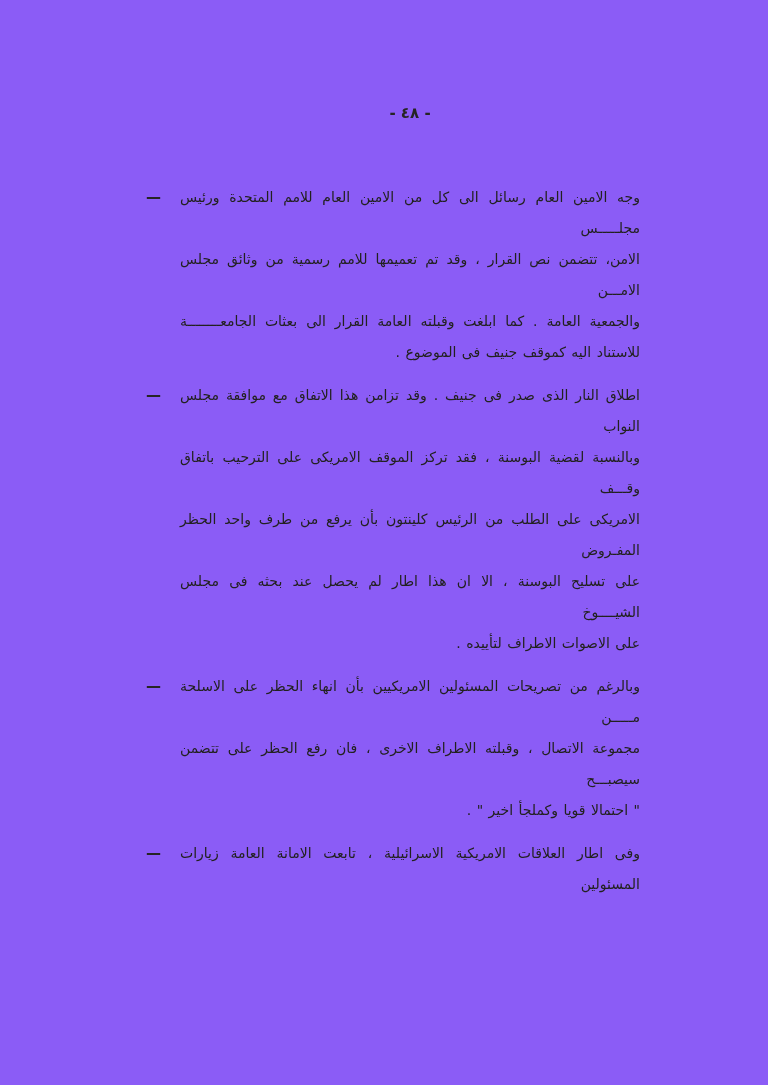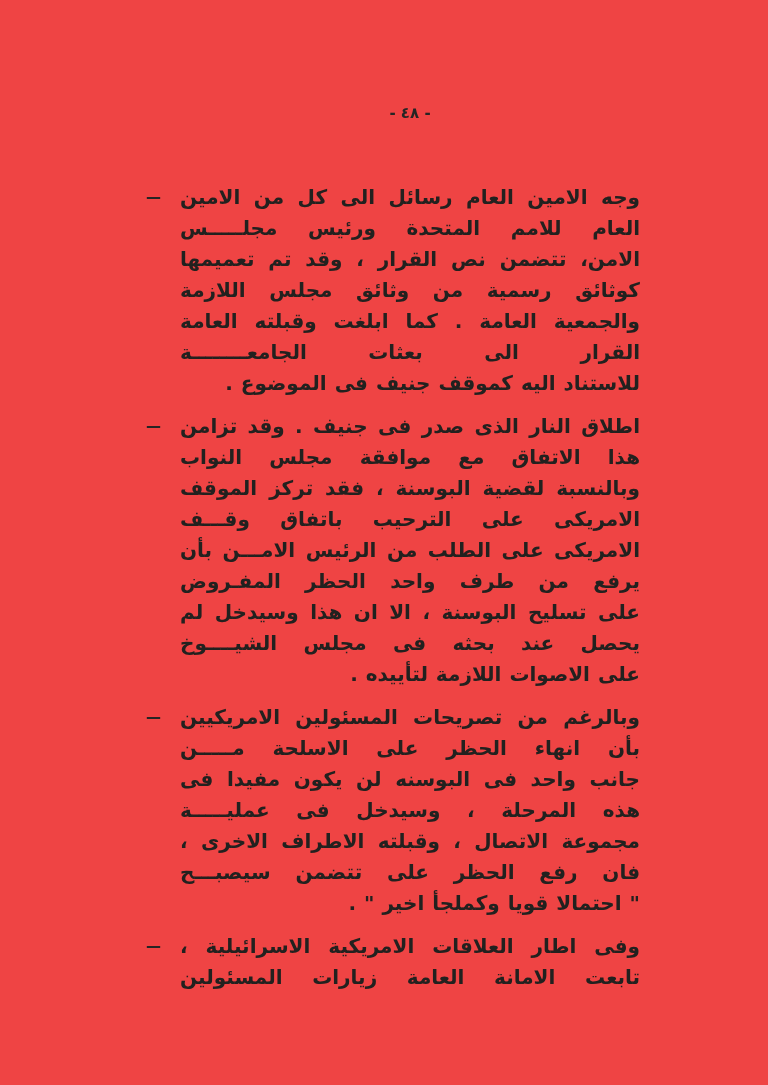--- a/index.html
+++ b/index.html
@@ -4,21 +4,21 @@
 <style>
   html, body {
     margin: 0;
     padding: 0;
     background: #fbfaf7;
   }
   .page {
     position: relative;
     width: 768px;
     height: 1085px;
-    background: #ef4444;
+    background: #8b5cf6;
     font-family: "DejaVu Sans", sans-serif;
     color: #201f1d;
     overflow: hidden;
   }
   .page-number {
     position: absolute;
     top: 104px;
     left: 180px;
     width: 460px;
     text-align: center;
@@ -41,22 +41,22 @@
   .dash {
     position: absolute;
     left: -34px;
     top: 0;
     line-height: 31px;
     font-size: 15px;
     font-weight: 700;
     color: #262524;
   }
   .line {
-    font-size: 20px;
-    font-weight: 700;
+    font-size: 14px;
+    font-weight: 400;
     line-height: 31px;
     text-align: justify;
     text-align-last: justify;
     word-spacing: 1px;
     color: #22211f;
   }
   .line.last {
     text-align-last: right;
   }
 </style>
@@ -65,38 +65,37 @@
 
 <div class="page">
 
   <div class="page-number">- ٤٨ -</div>
 
   <div class="content" dir="rtl">
 
     <div class="para">
       <span class="dash">—</span>
       <div class="line">وجه الامين العام رسائل الى كل من الامين العام للامم المتحدة ورئيس مجلـــــس</div>
-      <div class="line">الامن، تتضمن نص القرار ، وقد تم تعميمها كوثائق رسمية من وثائق مجلس اللازمة</div>
+      <div class="line">الامن، تتضمن نص القرار ، وقد تم تعميمها للامم رسمية من وثائق مجلس الامـــن</div>
       <div class="line">والجمعية العامة . كما ابلغت وقبلته العامة القرار الى بعثات الجامعــــــــة</div>
       <div class="line last">للاستناد اليه كموقف جنيف فى الموضوع .</div>
     </div>
 
     <div class="para">
       <span class="dash">—</span>
       <div class="line">اطلاق النار الذى صدر فى جنيف . وقد تزامن هذا الاتفاق مع موافقة مجلس النواب</div>
       <div class="line">وبالنسبة لقضية البوسنة ، فقد تركز الموقف الامريكى على الترحيب باتفاق وقـــف</div>
-      <div class="line">الامريكى على الطلب من الرئيس الامـــن بأن يرفع من طرف واحد الحظر المفـروض</div>
-      <div class="line">على تسليح البوسنة ، الا ان هذا وسيدخل لم يحصل عند بحثه فى مجلس الشيــــوخ</div>
-      <div class="line last">على الاصوات اللازمة لتأييده .</div>
+      <div class="line">الامريكى على الطلب من الرئيس كلينتون بأن يرفع من طرف واحد الحظر المفـروض</div>
+      <div class="line">على تسليح البوسنة ، الا ان هذا اطار لم يحصل عند بحثه فى مجلس الشيــــوخ</div>
+      <div class="line last">على الاصوات الاطراف لتأييده .</div>
     </div>
 
     <div class="para">
       <span class="dash">—</span>
       <div class="line">وبالرغم من تصريحات المسئولين الامريكيين بأن انهاء الحظر على الاسلحة مـــــن</div>
-      <div class="line">جانب واحد فى البوسنه لن يكون مفيدا فى هذه المرحلة ، وسيدخل فى عمليـــــة</div>
       <div class="line">مجموعة الاتصال ، وقبلته الاطراف الاخرى ، فان رفع الحظر على تتضمن سيصبـــح</div>
       <div class="line last">" احتمالا قويا وكملجأ اخير " .</div>
     </div>
 
     <div class="para">
       <span class="dash">—</span>
       <div class="line">وفى اطار العلاقات الامريكية الاسرائيلية ، تابعت الامانة العامة زيارات المسئولين</div>
 
     </div>
 

